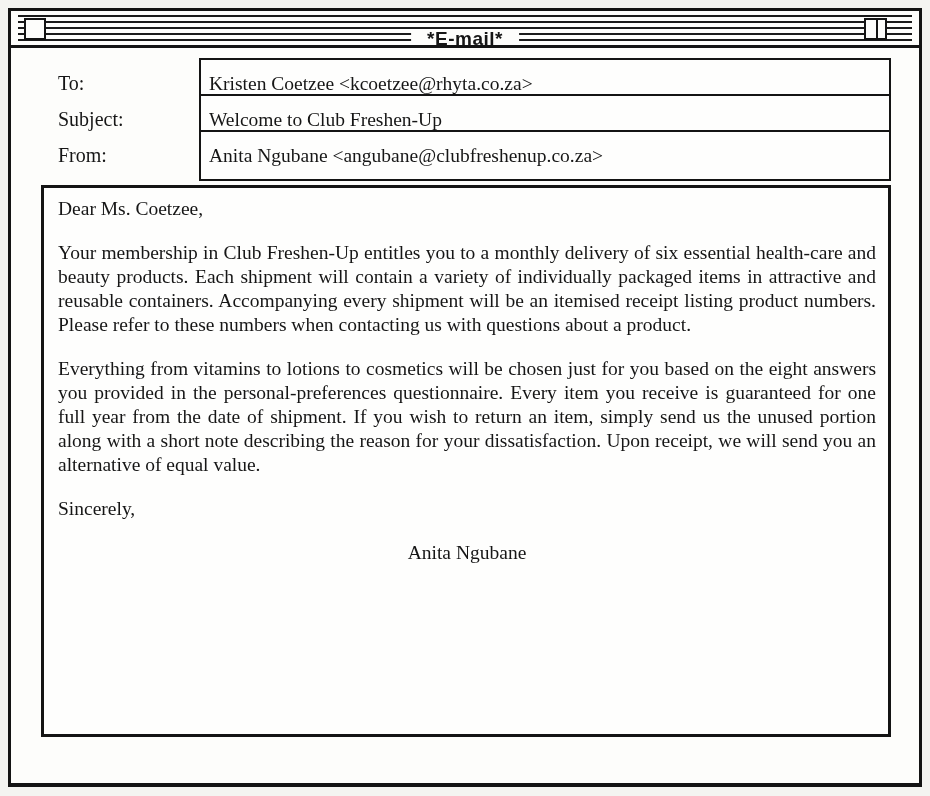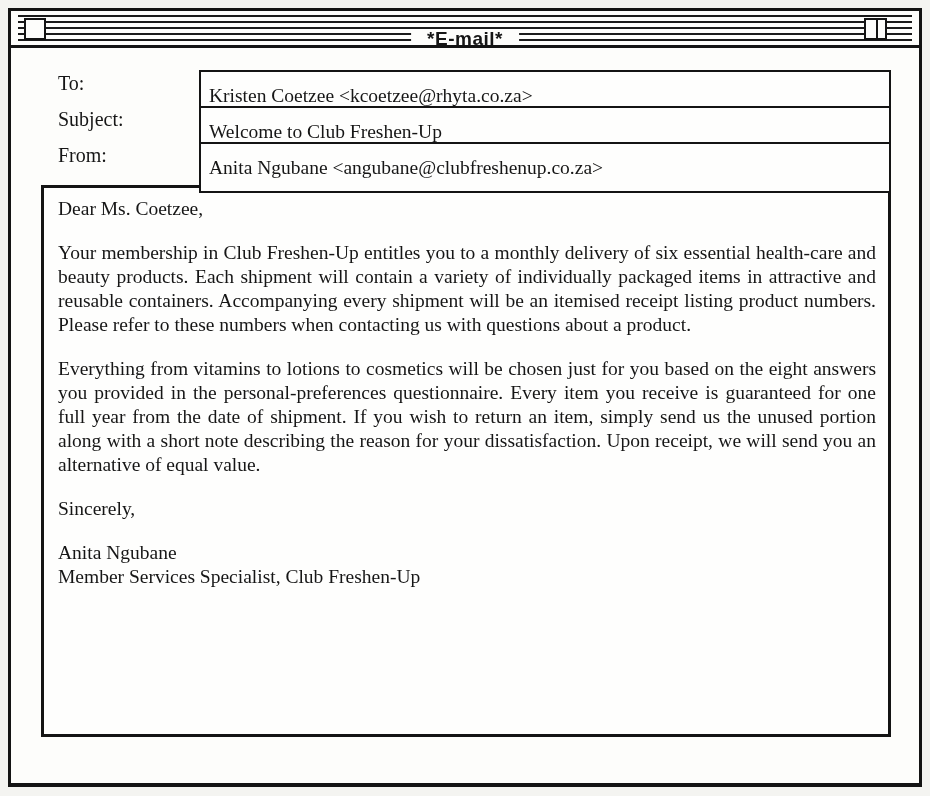--- a/index.html
+++ b/index.html
@@ -69,21 +69,21 @@
     font-weight: bold;
     font-size: 19px;
     letter-spacing: 0.5px;
     white-space: nowrap;
     margin-top: 21px;
   }
   
   .fields { padding-top: 22px; }
   .field-row {
     display: flex;
-    align-items: flex-start;
+    align-items: center;
     height: 27px;
     margin: 0 28px 9px 47px;
   }
   .field-label {
     width: 141px;
     flex: none;
     font-size: 20px;
     line-height: 27px;
   }
   .field-value {
@@ -104,21 +104,21 @@
     border: 3px solid #141414;
     background: #fefefd;
     padding: 9px 12px 0 14px;
     font-size: 19.5px;
     line-height: 24px;
     text-align: justify;
     cursor: text;
   }
   .body-box p { margin: 0 0 20px 0; }
   .body-box .no-justify { text-align: left; }
-  .signature { margin-top: 12px; text-align: left; }
+  .signature { margin-top: 12px; text-align: center; }
   .signature div { line-height: 24px; }
 </style>
 </head>
 <body>
 
 <div class="window">
 
   <div class="titlebar">
     <div class="stripes"></div>
     <div class="close-box"></div>
@@ -143,17 +143,16 @@
     </div>
   </div>
 
   <div class="body-box">
     <p class="no-justify">Dear Ms. Coetzee,</p>
     <p>Your membership in Club Freshen-Up entitles you to a monthly delivery of six essential health-care and beauty products. Each shipment will contain a variety of individually packaged items in attractive and reusable containers. Accompanying every shipment will be an itemised receipt listing product numbers. Please refer to these numbers when contacting us with questions about a product.</p>
     <p>Everything from vitamins to lotions to cosmetics will be chosen just for you based on the eight answers you provided in the personal-preferences questionnaire. Every item you receive is guaranteed for one full year from the date of shipment. If you wish to return an item, simply send us the unused portion along with a short note describing the reason for your dissatisfaction. Upon receipt, we will send you an alternative of equal value.</p>
     <p class="no-justify">Sincerely,</p>
     <div class="signature">
       <div>Anita Ngubane</div>
-      <div>Member Services Specialist, Club Freshen-Up</div>
     </div>
   </div>
 
 </div>
 
 </body></html>

